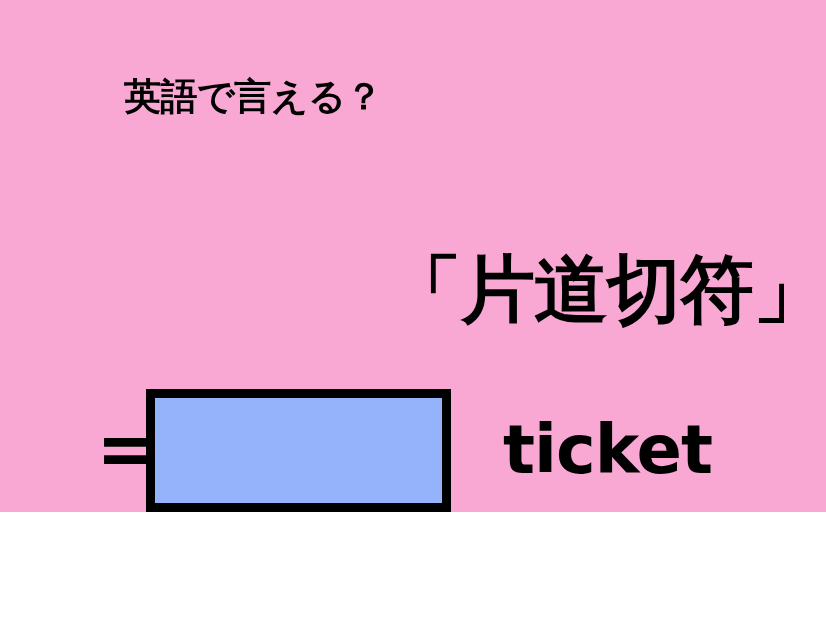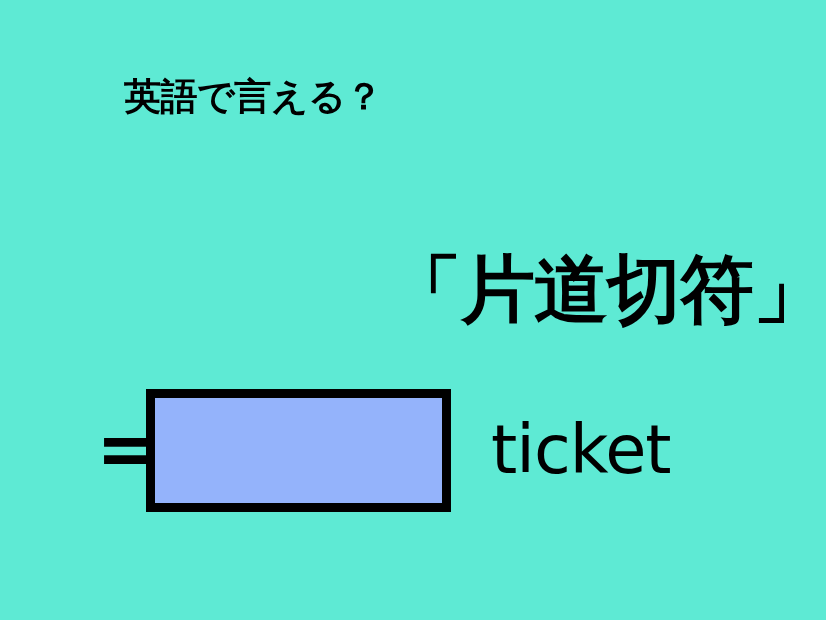--- a/index.html
+++ b/index.html
@@ -10,22 +10,22 @@
     width: 826px;
     height: 620px;
     background: #ffffff;
     font-family: "DejaVu Sans", "Liberation Sans", sans-serif;
     overflow: hidden;
   }
 
   .slide {
     position: relative;
     width: 826px;
-    height: 620px;
-    background: #5eead4;
+    height: 512px;
+    background: #f9a8d4;
   }
 
   
   .prompt-line {
     position: absolute;
     left: 124px;
     top: 78px;
     font-family: "DejaVu Sans", "Liberation Sans", sans-serif;
     font-weight: 700;
     font-size: 37px;
@@ -83,23 +83,23 @@
     width: 305px;
     height: 123px;
     box-sizing: border-box;
     background: #94b3fb;
     border: 9px solid #000000;
     margin-left: -6px;
   }
 
   .answer-word {
     flex: 0 0 auto;
-    margin-left: 40px;
+    margin-left: 52px;
     font-family: "DejaVu Sans", "Liberation Sans", sans-serif;
-    font-weight: 400;
+    font-weight: 700;
     font-size: 67px;
     line-height: 1;
     letter-spacing: -1px;
     color: #000000;
     white-space: nowrap;
   }
 </style>
 </head>
 <body>
 

